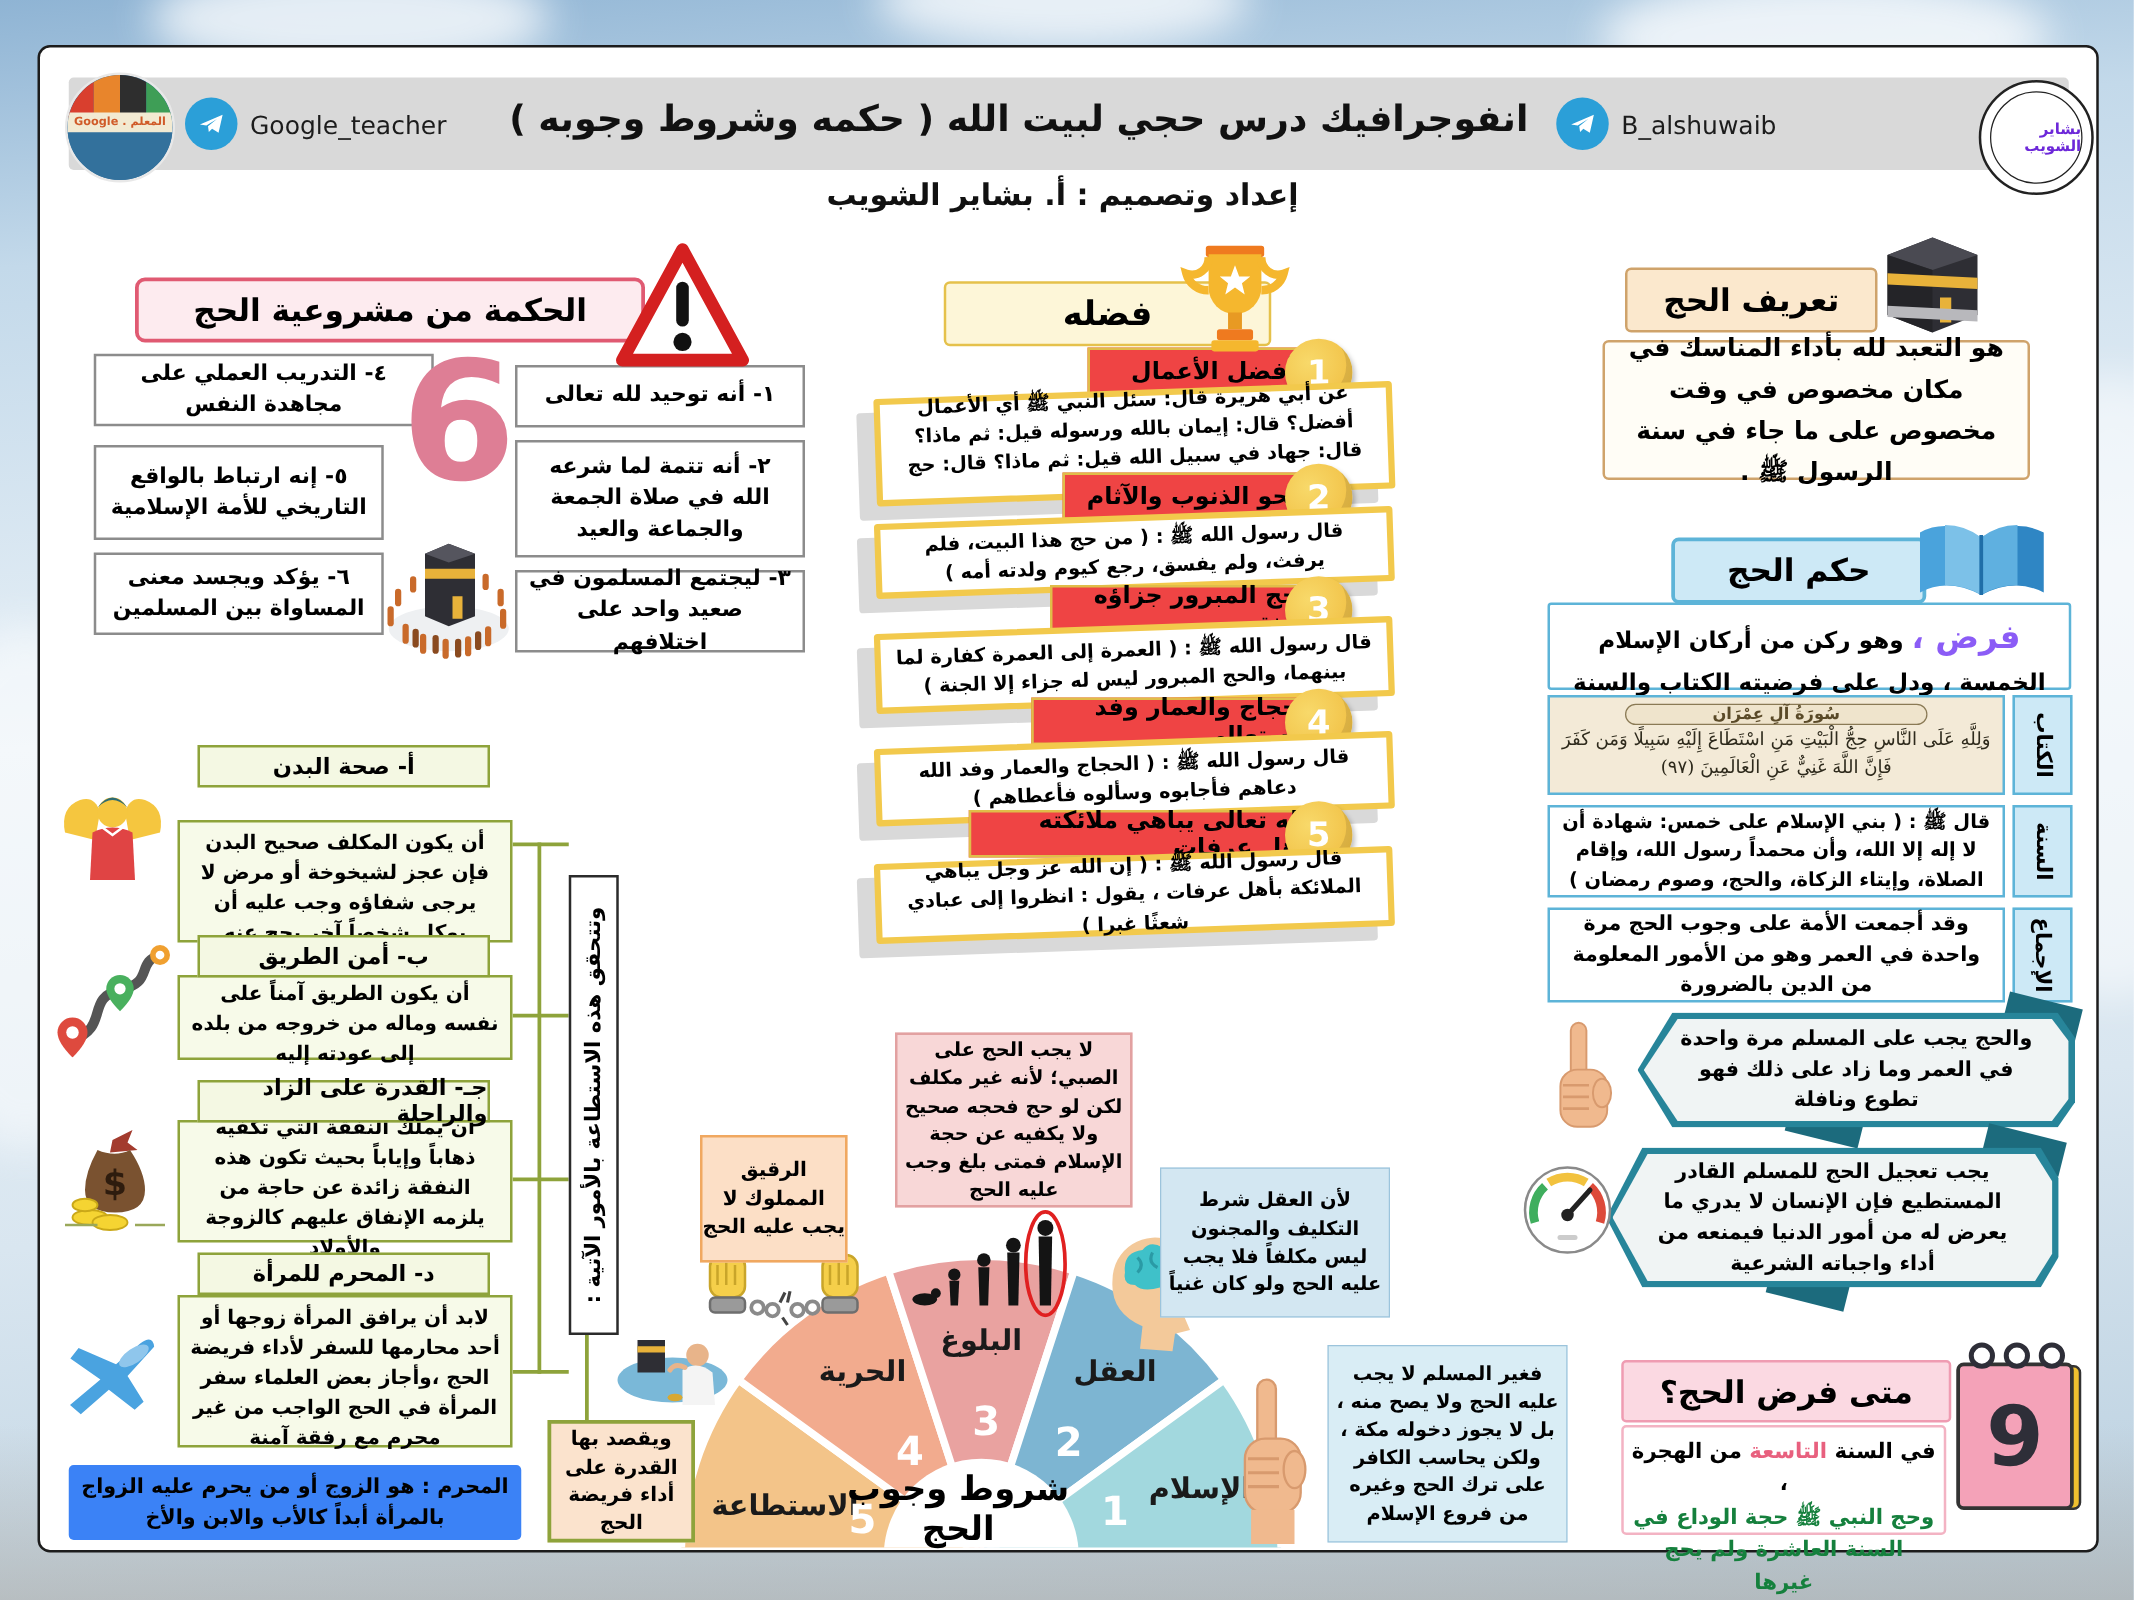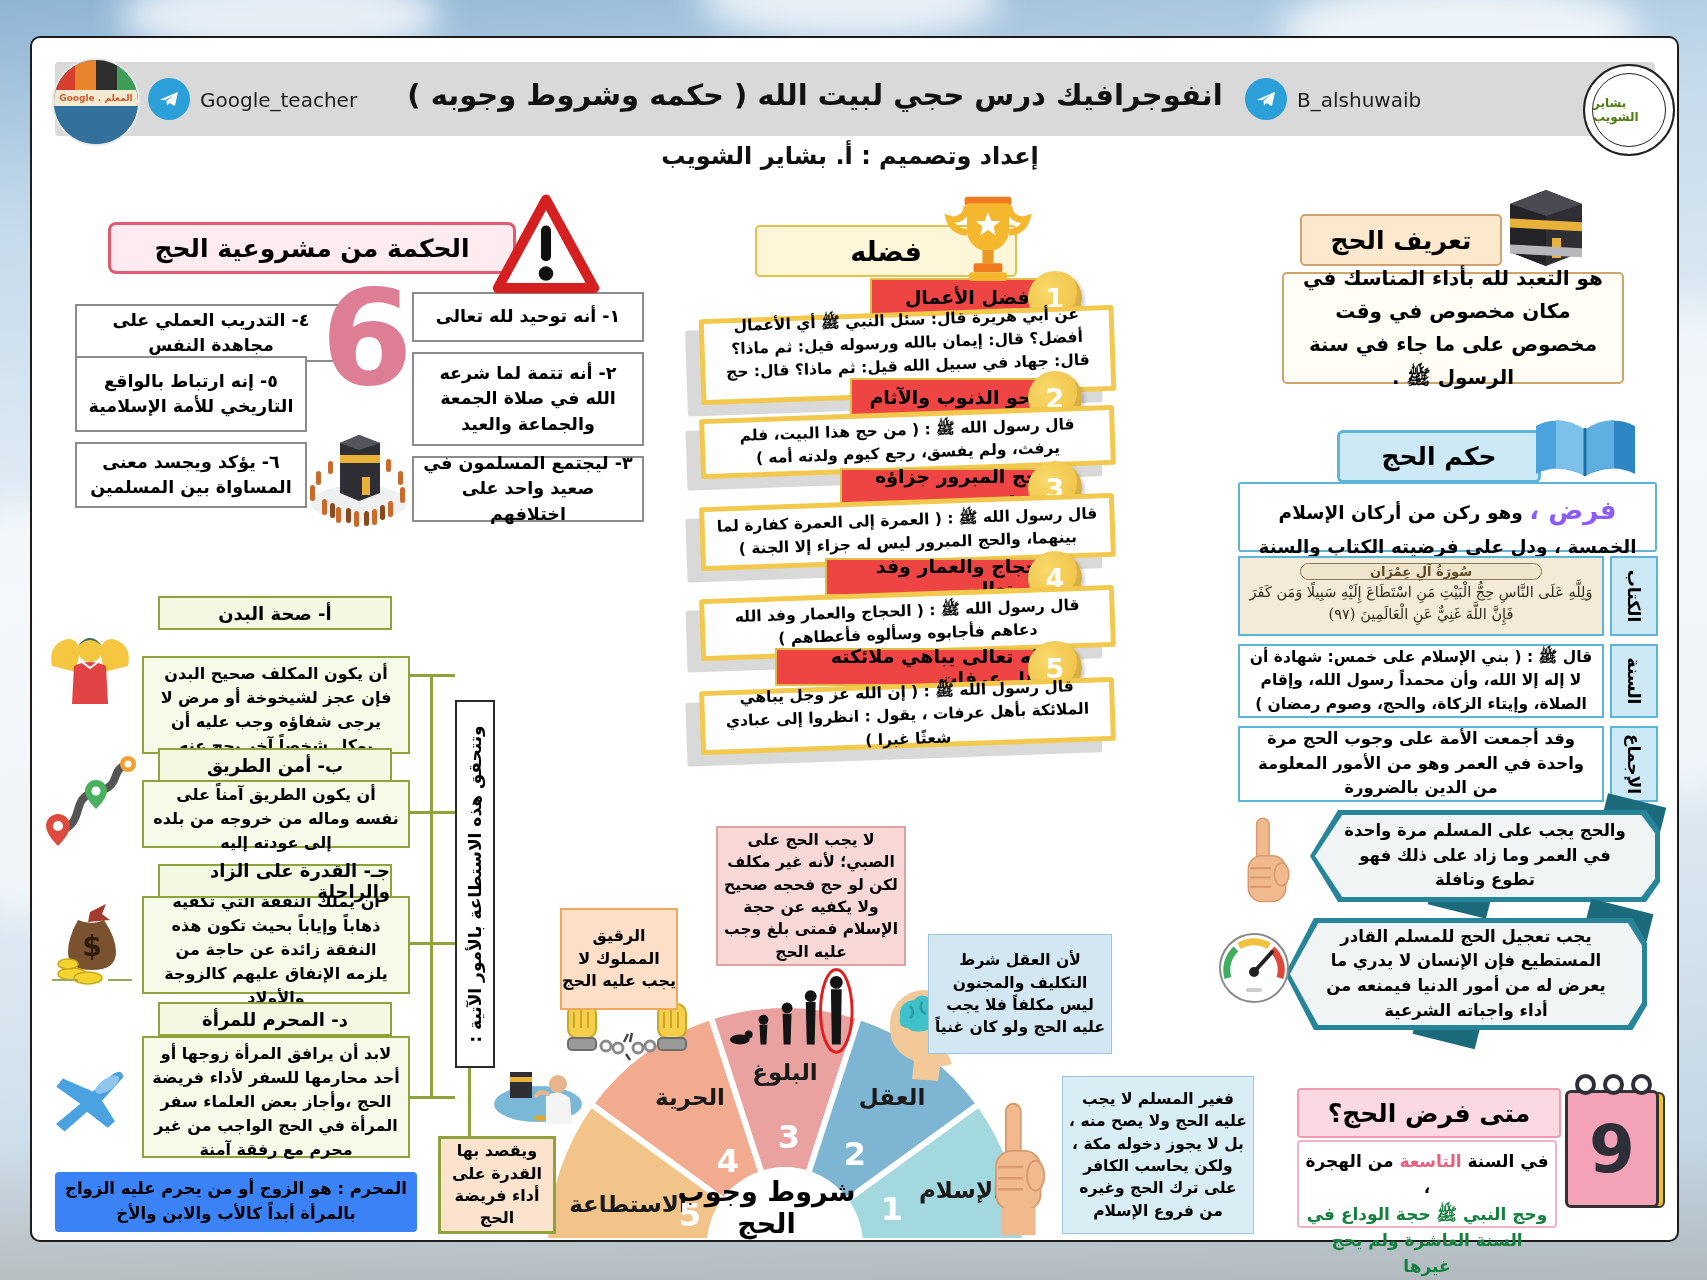--- a/index.html
+++ b/index.html
@@ -11,21 +11,21 @@
   .card{position:absolute;left:30px;top:36px;width:1645px;height:1202px;background:#fff;border:2px solid #1c1c1c;border-radius:10px;}
   .hbar{position:absolute;left:55px;top:62px;width:1600px;height:74px;background:#d9d9d9;border-radius:4px;}
   .avatar{position:absolute;left:52px;top:58px;width:84px;height:84px;border-radius:50%;overflow:hidden;border:2px solid #e8e8e8;background:#2e6f9e;}
   .av-stripe{position:absolute;top:0;height:34px;width:25%;}
   .av-band{position:absolute;top:30px;left:0;right:0;height:16px;background:#f2ead2;color:#d05a28;font-size:9px;font-weight:bold;text-align:center;line-height:16px;}
   .av-desk{position:absolute;bottom:0;left:0;right:0;height:38px;background:#33719c;}
   .tg{position:absolute;width:42px;height:42px;border-radius:50%;background:#2b9fd8;display:flex;align-items:center;justify-content:center;}
   .handle{position:absolute;font-size:20px;color:#1c1c1c;font-weight:normal;}
   .main-title{position:absolute;left:400px;top:78px;width:830px;text-align:center;font-size:29px;font-weight:bold;color:#111;}
   .stamp{position:absolute;left:1583px;top:64px;width:88px;height:88px;border-radius:50%;background:#fff;border:2px solid #222;display:flex;align-items:center;justify-content:center;}
-  .stamp-inner{width:72px;height:72px;border:1.5px solid #222;border-radius:50%;display:flex;align-items:center;justify-content:center;text-align:left;font-size:12px;font-weight:bold;color:#4d7c0f;line-height:1.2;}
+  .stamp-inner{width:72px;height:72px;border:1.5px solid #222;border-radius:50%;display:flex;align-items:center;justify-content:center;text-align:right;font-size:12px;font-weight:bold;color:#6d28d9;line-height:1.2;}
   .subtitle{position:absolute;left:550px;top:142px;width:600px;text-align:center;font-size:24px;font-weight:bold;color:#111;}
   
   .wisdom-title{position:absolute;left:108px;top:222px;width:402px;height:46px;background:#fdebef;border:3px solid #e05a72;border-radius:8px;display:flex;align-items:center;justify-content:center;font-size:25px;font-weight:bold;}
   .wbox{position:absolute;background:#fff;border:2px solid #8c8c8c;display:flex;align-items:center;justify-content:center;text-align:center;font-size:17.5px;font-weight:bold;padding:4px 8px;box-sizing:border-box;line-height:1.45;}
   .big6{position:absolute;left:312px;top:272px;width:110px;text-align:center;font-size:132px;font-weight:bold;color:#de7e95;line-height:1;}
   
   .v-title{position:absolute;left:755px;top:225px;width:258px;height:48px;background:#fdf6d8;border:2px solid #e5c14b;border-radius:5px;display:flex;align-items:center;justify-content:center;font-size:27px;font-weight:bold;}
   .vtab{position:absolute;height:38px;background:#ef4444;border:2px solid #e0bd49;display:flex;align-items:center;justify-content:center;font-size:19px;font-weight:bold;box-sizing:border-box;padding-left:16px;}
   .vbadge{position:absolute;width:54px;height:54px;border-radius:50%;background:radial-gradient(circle at 35% 35%,#f8d96a,#efb93a);box-shadow:inset -5px -6px 0 rgba(0,0,0,.10), 2px 3px 4px rgba(0,0,0,.25);display:flex;align-items:center;justify-content:center;color:#fff;font-size:27px;font-weight:bold;}
   .vbody{position:absolute;background:#fff;border:5px solid #f2c94c;border-radius:3px;transform:rotate(-2deg);box-shadow:-14px 11px 0 #d9d9d9;display:flex;align-items:center;justify-content:center;text-align:center;font-size:15.5px;font-weight:bold;line-height:1.5;padding:4px 10px;box-sizing:border-box;}
@@ -115,21 +115,21 @@
 <div class="icon" style="left:490px;top:190px;">
   <svg width="112" height="110" viewBox="0 0 100 95">
     <path d="M50 7 L93 86 L7 86 Z" fill="#fff" stroke="#d42020" stroke-width="9" stroke-linejoin="round"></path>
     <rect x="45.5" y="30" width="9" height="32" rx="4.5" fill="#111"></rect>
     <circle cx="50" cy="73" r="6.5" fill="#111"></circle>
   </svg>
 </div>
 <div class="wbox ar" style="left:412px;top:292px;width:232px;height:50px;">١- أنه توحيد لله تعالى</div>
 <div class="wbox ar" style="left:412px;top:352px;width:232px;height:94px;">٢- أنه تتمة لما شرعه الله في صلاة الجمعة والجماعة والعيد</div>
 <div class="wbox ar" style="left:412px;top:456px;width:232px;height:66px;">٣- ليجتمع المسلمون في صعيد واحد على اختلافهم</div>
-<div class="wbox ar" style="left:75px;top:304px;width:272px;height:58px;">٤- التدريب العملي على مجاهدة النفس</div>
+<div class="wbox ar" style="left:75px;top:283px;width:272px;height:58px;">٤- التدريب العملي على مجاهدة النفس</div>
 <div class="wbox ar" style="left:75px;top:356px;width:232px;height:76px;">٥- إنه ارتباط بالواقع التاريخي للأمة الإسلامية</div>
 <div class="wbox ar" style="left:75px;top:442px;width:232px;height:66px;">٦- يؤكد ويجسد معنى المساواة بين المسلمين</div>
 <div class="big6">6</div>
 <div class="icon" style="left:302px;top:415px;">
   <svg width="115" height="118" viewBox="0 0 115 118">
     <ellipse cx="57" cy="88" rx="48" ry="18" fill="#eef0f2"></ellipse>
     <polygon points="38,28 57,20 78,28 78,78 57,86 38,78" fill="#2e2e34"></polygon>
     <polygon points="38,28 57,20 78,28 57,35" fill="#55555e"></polygon>
     <rect x="38" y="40" width="40" height="8" fill="#e8b23a"></rect>
     <rect x="60" y="62" width="8" height="18" fill="#e8b23a"></rect>

